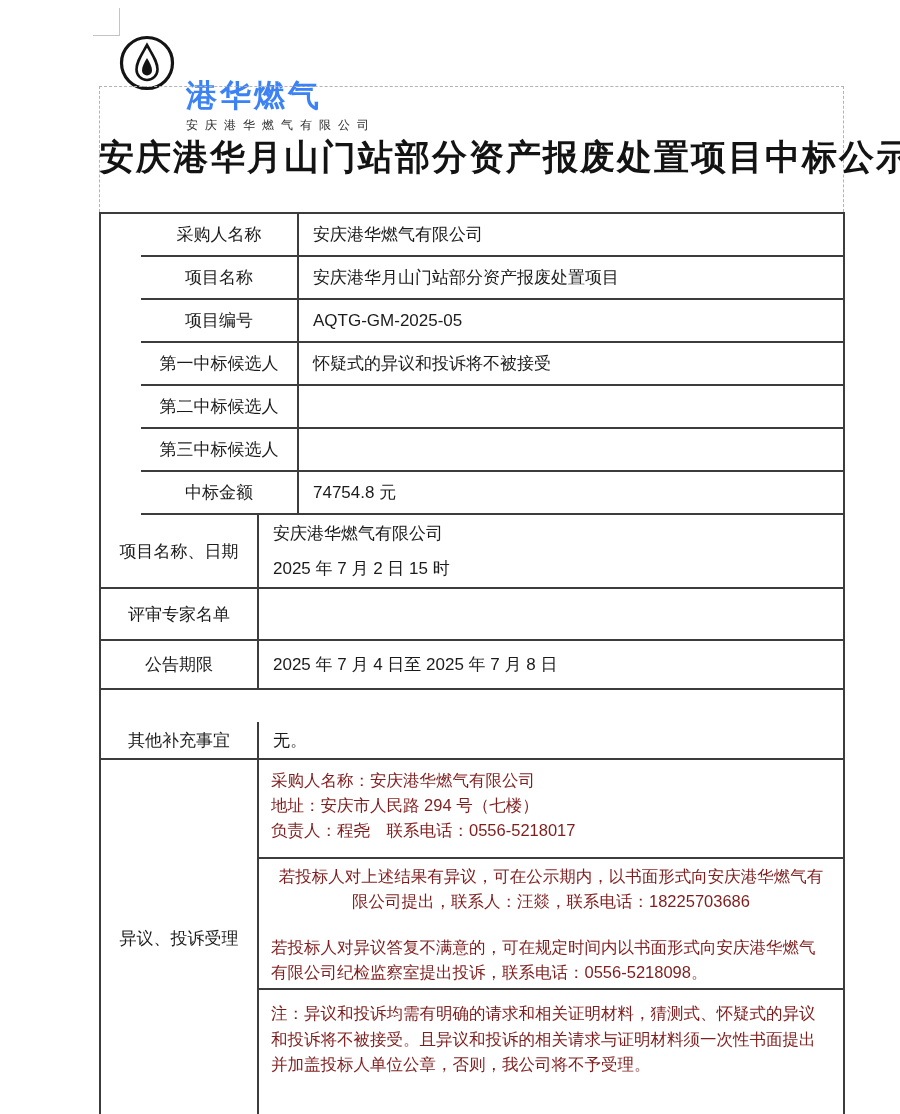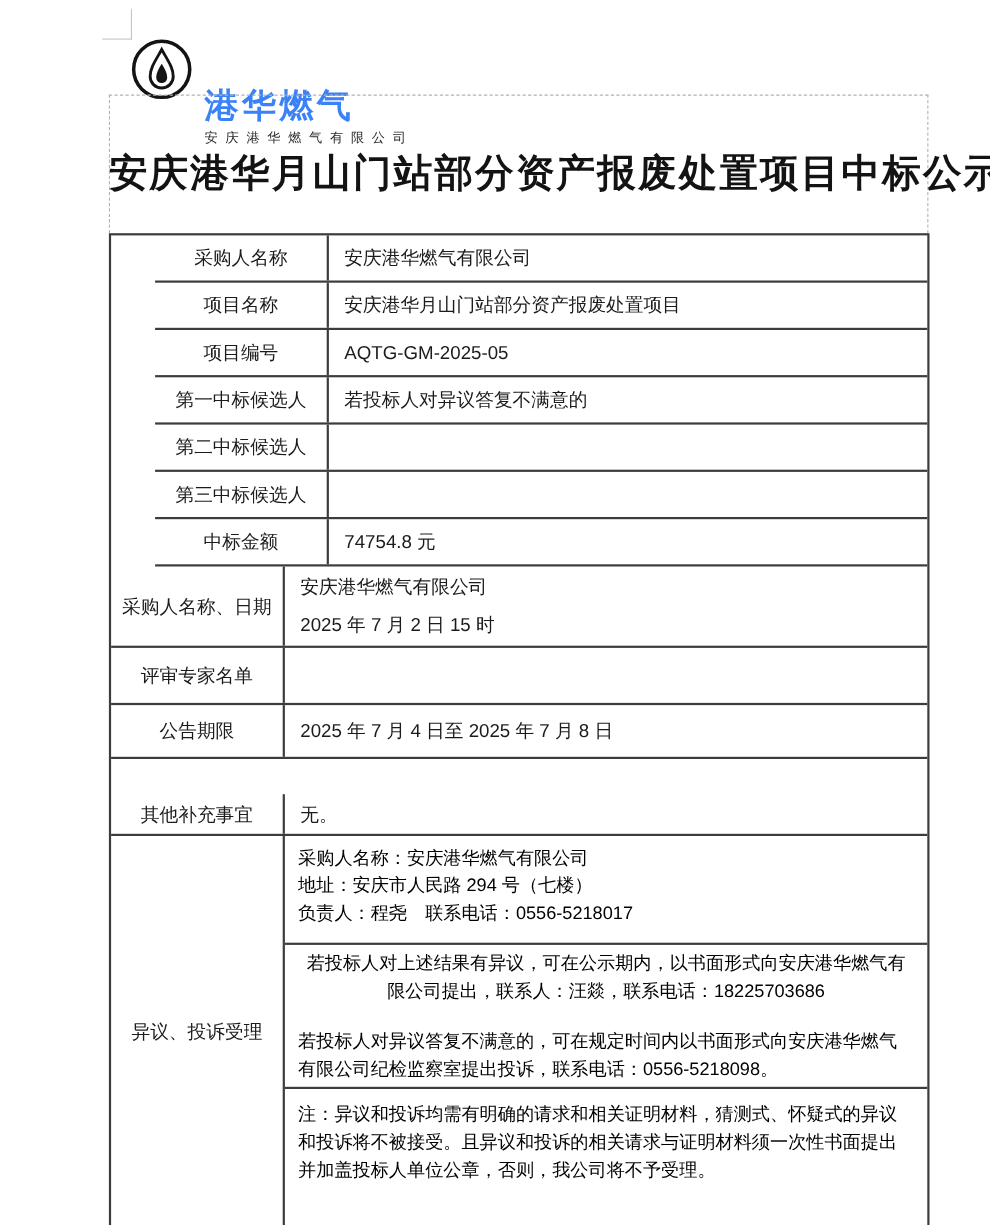--- a/index.html
+++ b/index.html
@@ -66,21 +66,21 @@
   .h49 { height: 49px; } .h45 { height: 38px; margin-top: 32px; } .hbig { height: 357px; }
 
   .tvalue-multi {
     flex-direction: column; align-items: flex-start; justify-content: center; gap: 12px;
   }
 
   .objection-cells { flex: 1 1 auto; display: flex; flex-direction: column; }
   .sub-cell {
     border-bottom: 2px solid #3c3c3c;
     padding: 8px 12px 4px 12px;
-    font-size: 16.5px; line-height: 25px; color: #000000;
+    font-size: 16.5px; line-height: 25px; color: #7f1d1d;
   }
   .sub-cell:last-child { border-bottom: none; }
   .sub-contact { height: 99px; }
   .sub-procedure { height: 131px; padding-top: 5px; }
   .sub-note { height: 127px; padding-top: 11px; line-height: 25.5px; }
   .sub-procedure p:first-child { margin-bottom: 21px; text-align: center; }
   .sub-contact div { white-space: nowrap; }
 </style>
 </head>
 <body>
@@ -117,40 +117,40 @@
     <div class="tvalue">安庆港华月山门站部分资产报废处置项目</div>
   </div>
 
   <div class="trow h43">
     <div class="tlabel">项目编号</div>
     <div class="tvalue">AQTG-GM-2025-05</div>
   </div>
 
   <div class="trow h43">
     <div class="tlabel">第一中标候选人</div>
-    <div class="tvalue">若投标人对异议答复不满意的</div>
+    <div class="tvalue">怀疑式的异议和投诉将不被接受</div>
   </div>
 
   <div class="trow h43">
     <div class="tlabel">第二中标候选人</div>
     <div class="tvalue"></div>
   </div>
 
   <div class="trow h43">
     <div class="tlabel">第三中标候选人</div>
     <div class="tvalue"></div>
   </div>
 
   <div class="trow h43">
     <div class="tlabel">中标金额</div>
     <div class="tvalue">74754.8 元</div>
   </div>
 
   <div class="trow h74">
-    <div class="tlabel">采购人名称、日期</div>
+    <div class="tlabel">项目名称、日期</div>
     <div class="tvalue tvalue-multi">
       <div>安庆港华燃气有限公司</div>
       <div>2025 年 7 月 2 日 15 时</div>
     </div>
   </div>
 
   <div class="trow h52">
     <div class="tlabel">评审专家名单</div>
     <div class="tvalue"></div>
   </div>

